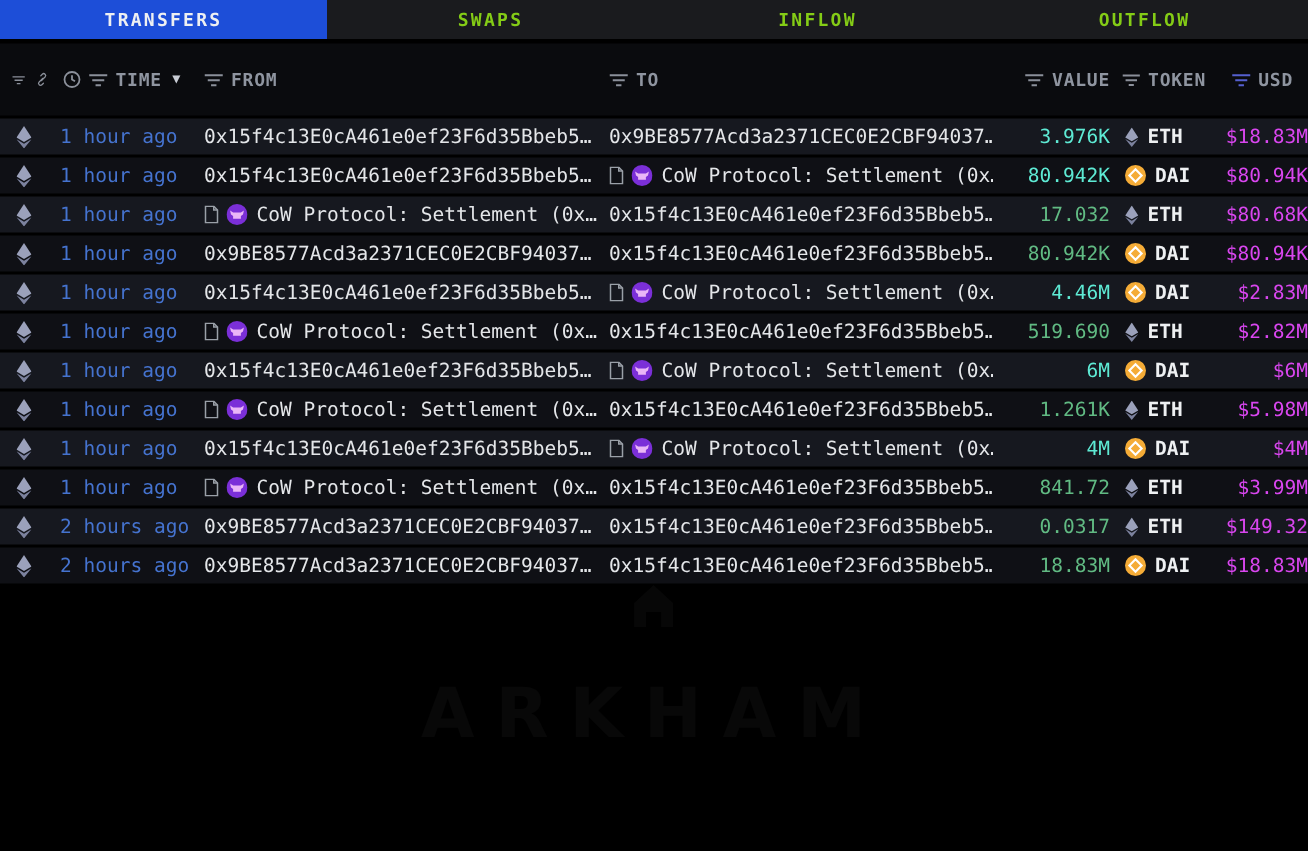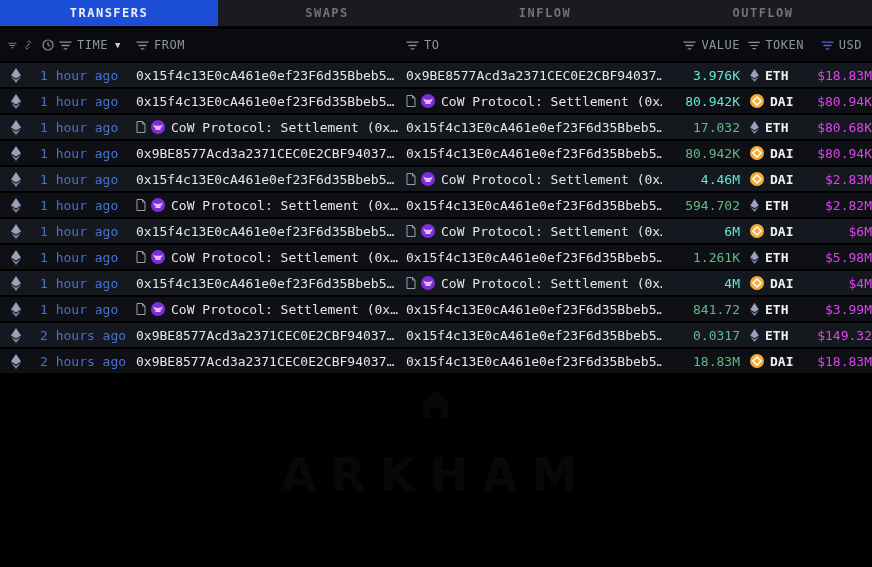--- a/index.html
+++ b/index.html
@@ -8,35 +8,35 @@
     background: #000;
     font-family: "DejaVu Sans Mono", "Liberation Mono", monospace;
     position: relative;
   }
 
   
   .tabbar { display: flex; height: 26px; background: #000; }
   .tab {
     flex: 1; display: flex; align-items: center; justify-content: center;
     font-size: 12px; font-weight: 600; letter-spacing: 1.5px;
-    color: #737373; background: #1a1b1e; cursor: pointer;
+    color: #84cc16; background: #1a1b1e; cursor: pointer;
   }
   .tab.active { background: #1d4ed8; color: #eef0f2; }
 
   
   .grid {
     display: grid;
     grid-template-columns: 32px 104px 270px 262px 72px 64px 1fr;
     align-items: center;
   }
 
   
   .thead {
-    height: 32px; margin-top: 3px; background: #0a0b0e;
-    color: #8f95a0; font-size: 12px; font-weight: 400; letter-spacing: 0.5px;
+    height: 48px; margin-top: 3px; background: #0a0b0e;
+    color: #8f95a0; font-size: 12px; font-weight: 700; letter-spacing: 0.5px;
   }
   .hcell { display: flex; align-items: center; gap: 5px; white-space: nowrap; }
   .hcell.right { justify-content: flex-end; }
   .hcell.chain-h { padding-left: 8px; gap: 7px; }
   .hcell.time-h { padding-left: 10px; }
   .hcell.token-h { padding-left: 8px; }
   .hcell.usd-h { padding-right: 10px; }
   .caret { font-size: 9px; color: #c8ccd4; margin-left: 2px; }
 
   
@@ -322,21 +322,21 @@
             <circle cx="7" cy="7" r="7" fill="#7b2fd8"></circle>
             <path d="M2.4 4.3 L4.4 5.7 L9.6 5.7 L11.6 4.3 L11 7 L9.6 8 L9.6 9.9 L4.4 9.9 L4.4 8 L3 7 Z" fill="#eab6f7"></path>
           </svg>
       </span>
       <span class="addr-text">CoW Protocol: Settlement (0x…</span>
     </span>
     <span class="cell addr to">
 
       <span class="addr-text">0x15f4c13E0cA461e0ef23F6d35Bbeb5…</span>
     </span>
-    <span class="cell value in">594.702</span>
+    <span class="cell value in">519.690</span>
     <span class="cell token eth">
       <svg class="tok-i eth-i" width="9" height="13" viewBox="0 0 10 15">
           <path d="M5 0 L10 7.6 L5 10.6 L0 7.6 Z" fill="#9ba1bb"></path>
           <path d="M0 8.8 L5 11.8 L10 8.8 L5 15 Z" fill="#7c829e"></path>
         </svg>
 
       <span>ETH</span>
     </span>
     <span class="cell usd">$2.82M</span>
   </div>

